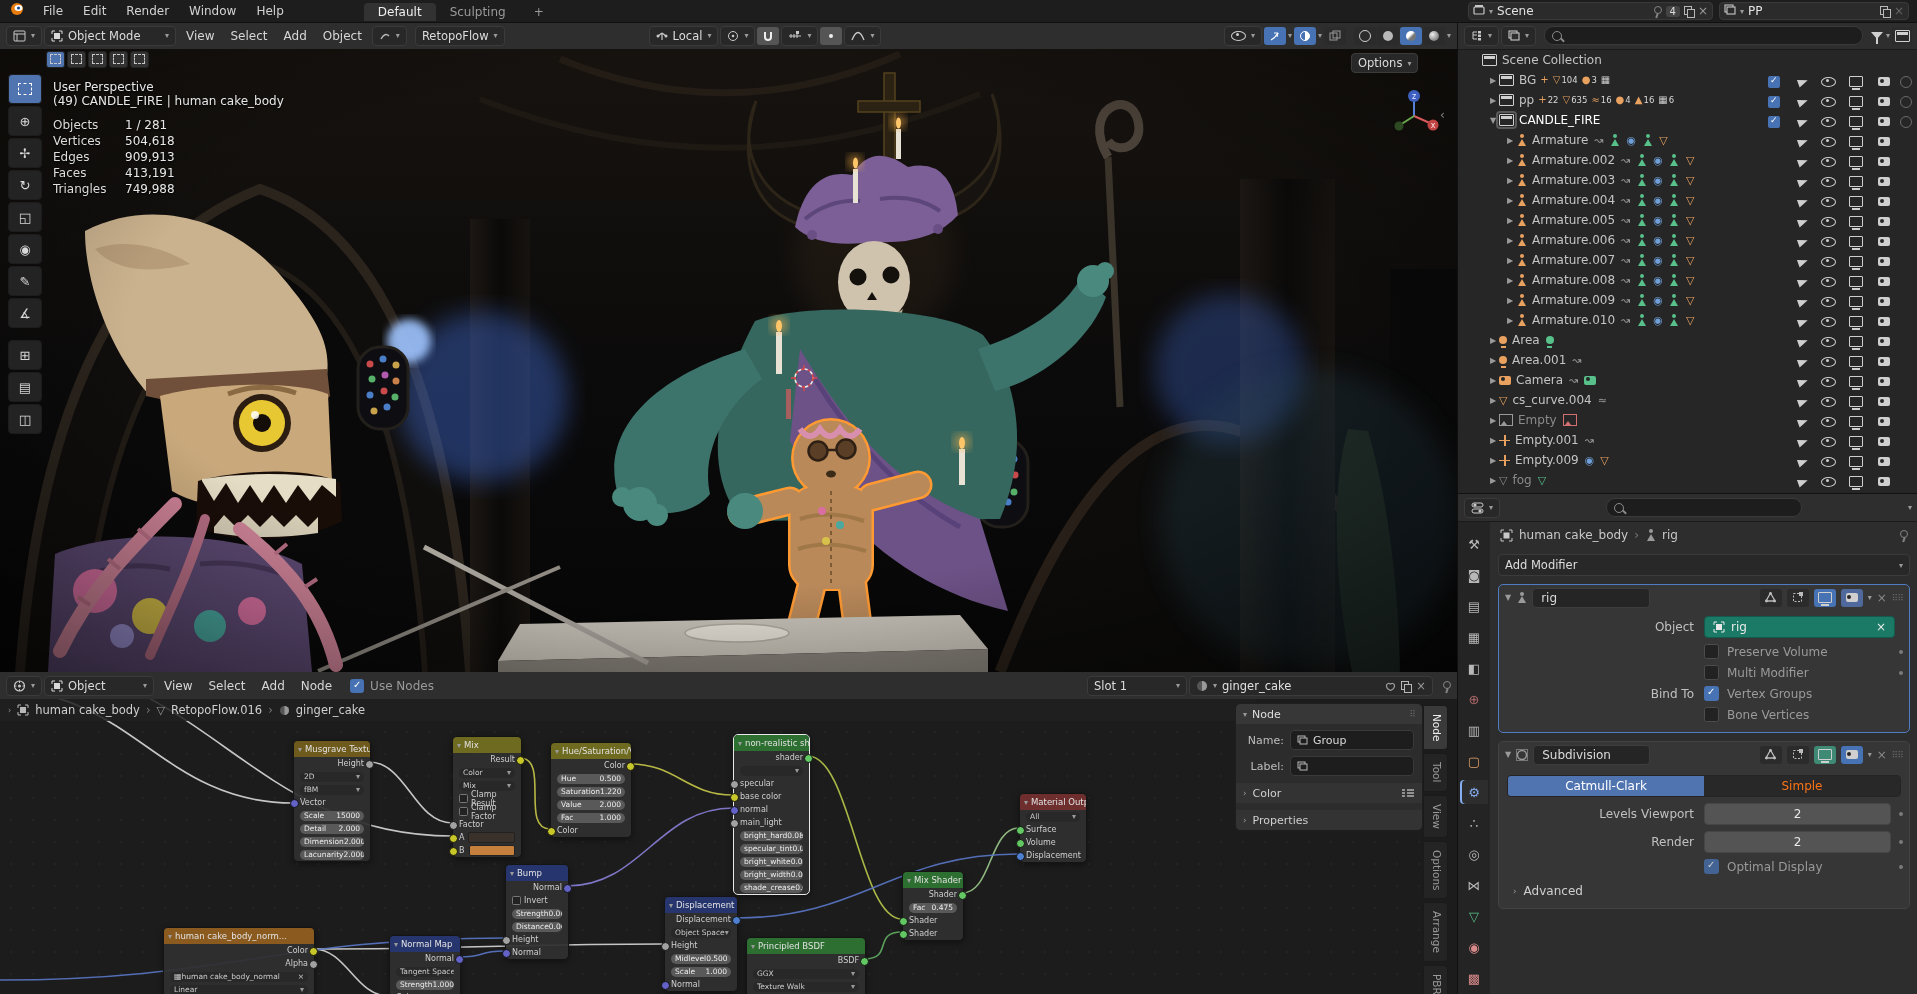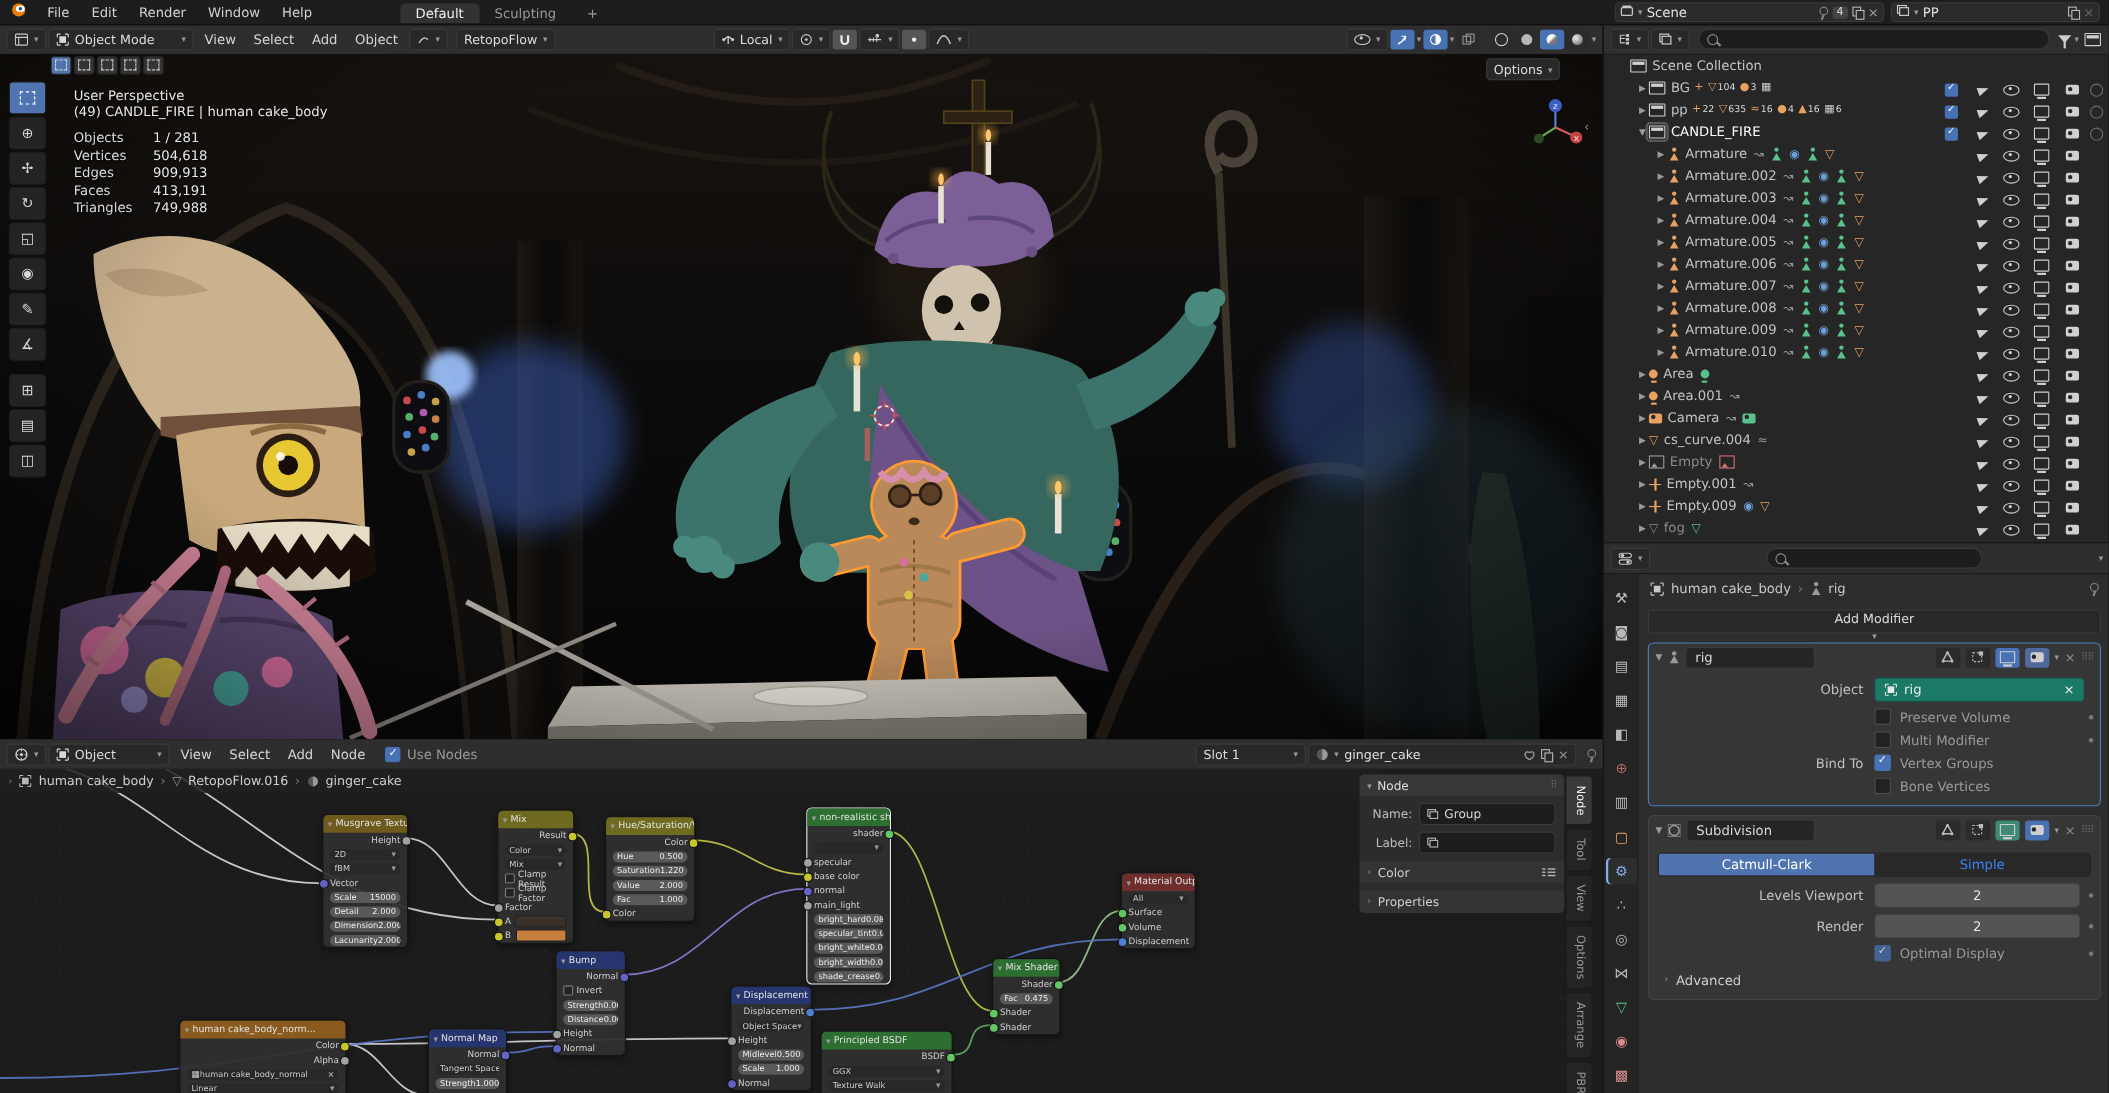--- a/index.html
+++ b/index.html
@@ -21,21 +21,21 @@
   .tglbtn{width:22px;height:18px;border-radius:3px;display:flex;align-items:center;justify-content:center;font-size:11px;color:#cfcfcf;background:#2b2b2b;}
   .tglbtn.on{background:#4772b3;color:#fff;}
   
   #vp{left:0;top:22px;width:1457px;height:650px;background:#101014;overflow:hidden;}
   #vp-header{height:27px;}
   #scene-wrap{position:absolute;left:0;top:27px;width:1457px;height:623px;}
   #vp-toolbar{position:absolute;left:8px;top:52px;display:flex;flex-direction:column;gap:2px;z-index:10;}
   .tool-btn{width:32px;height:28px;background:rgba(40,40,40,.85);border:1px solid #1c1c1c;border-radius:4px;display:flex;align-items:center;justify-content:center;color:#d8d8d8;font-size:13px;}
   .tool-btn.active{background:#4f74b0;color:#fff;}
   .tool-gap{height:8px;}
-  #vp-stats{position:absolute;left:67px;top:58px;color:#e8e8e8;text-shadow:0 1px 2px rgba(0,0,0,.9);font-size:12px;z-index:9;}
+  #vp-stats{position:absolute;left:53px;top:58px;color:#e8e8e8;text-shadow:0 1px 2px rgba(0,0,0,.9);font-size:12px;z-index:9;}
   #vp-stats .srow{display:flex;margin-top:2px;}
   #vp-stats .sl{width:72px;color:#dcdcdc;}
   #selmodes{position:absolute;left:46px;top:29px;display:flex;gap:2px;z-index:10;}
   .selmode{width:17px;height:15px;background:#333;border:1px solid #222;border-radius:3px;position:relative;}
   .selmode::before{content:"";position:absolute;left:3px;top:2px;width:9px;height:8px;border:1px dashed #c8c8c8;}
   .selmode.active{background:#4f74b0;}
   #options-btn{position:absolute;left:1351px;top:31px;z-index:10;}
   #gizmo{position:absolute;left:1386px;top:66px;z-index:10;}
   #panel-collapse{position:absolute;left:1440px;top:86px;color:#888;font-size:12px;z-index:10;}
   
@@ -98,21 +98,21 @@
   .pfield{flex:1;height:20px;background:#545454;border-radius:4px;display:flex;align-items:center;justify-content:center;color:#e8e8e8;font-size:12px;border:1px solid #464646;}
   .dot{width:4px;height:4px;border-radius:50%;background:#7a7a7a;margin:0 6px 0 8px;flex:none;}
   .cb{width:13px;height:13px;border-radius:2.5px;background:#222;border:1px solid #4c4c4c;flex:none;}
   .cb.on{background:#4772b3;border-color:#4772b3;position:relative;}
   .cb.on::after{content:"✓";position:absolute;left:2px;top:-1px;font-size:10px;color:#fff;}
   .modpanel{margin:8px 8px 0 8px;background:#363636;border:1px solid #434343;border-radius:5px;position:relative;}
   .modhdr{height:25px;display:flex;align-items:center;gap:5px;padding:0 6px;}
   .modname{background:#252525;border:1px solid #3d3d3d;border-radius:4px;height:18px;flex:1;max-width:190px;display:flex;align-items:center;padding:0 8px;color:#dadada;font-size:12px;}
   .mtool{width:22px;height:18px;border-radius:3px;background:#2b2b2b;display:flex;align-items:center;justify-content:center;}
   .seg{display:flex;height:20px;margin:8px 8px 0 8px;border-radius:4px;overflow:hidden;border:1px solid #242424;}
-  .seg div{flex:1;display:flex;align-items:center;justify-content:center;font-size:12px;color:#3b82f6;background:#282828;}
+  .seg div{flex:1;display:flex;align-items:center;justify-content:center;font-size:12px;color:#f97316;background:#282828;}
   .seg .on{background:#4f74b0;color:#fff;}
   
   #shader{left:0;top:672px;width:1457px;height:322px;background:#1d1d1d;overflow:hidden;}
   #sh-canvas{position:absolute;left:0;top:27px;width:1457px;height:295px;background:#1c1c1c;background-image:radial-gradient(#242424 1px,transparent 1px);background-size:22px 22px;overflow:hidden;}
   #sh-bc{position:absolute;left:0;top:0;width:1240px;height:22px;background:rgba(32,32,32,.85);display:flex;align-items:center;gap:6px;padding:0 8px;font-size:11.5px;color:#cfcfcf;}
   .node{position:absolute;background:rgba(48,48,48,.94);border:1px solid #141414;border-radius:5px;box-shadow:0 2px 6px rgba(0,0,0,.4);}
   .node.sel{border:1.5px solid #e8e8e8;}
   .nh{height:16px;border-radius:4px 4px 0 0;display:flex;align-items:center;color:#e2e2e2;font-size:8.5px;padding:0 4px;gap:3px;white-space:nowrap;overflow:hidden;}
   .nrow{height:13px;display:flex;align-items:center;font-size:8px;color:#cfcfcf;padding:0 6px;position:relative;}
   .nrow.out{justify-content:flex-end;}
@@ -1051,21 +1051,21 @@
             <rect x="3.5" y="3.5" width="6" height="6" fill="#c8c8c8"></rect>
             <path d="M1 1 h3 M9 1 h3 M1 12 h3 M9 12 h3 M1 1 v3 M1 9 v3 M12 1 v3 M12 9 v3" stroke="#c8c8c8"></path>
           </svg>
         <span>human cake_body</span>
         <span style="color:#777;">›</span>
         <span class="ici ic-arm gr-"></span>
         <span>rig</span>
         <span style="flex:1"></span>
         <span class="ici ic-pin"></span>
       </div>
-      <div class="dd" style="margin:6px 8px 0 8px;height:20px;flex-direction:column;">
+      <div class="dd" style="margin:6px 8px 0 8px;height:20px;">
         <span style="flex:1">Add Modifier</span>
           <span class="caret">▾</span>
       </div>
 
       <div class="modpanel" style="border-color:#4f7cc2;">
         <div class="modhdr">
           <span class="caret">▼</span>
           <span class="ici ic-arm gr-"></span>
           <span class="modname">rig</span>
           <span style="flex:1"></span>

